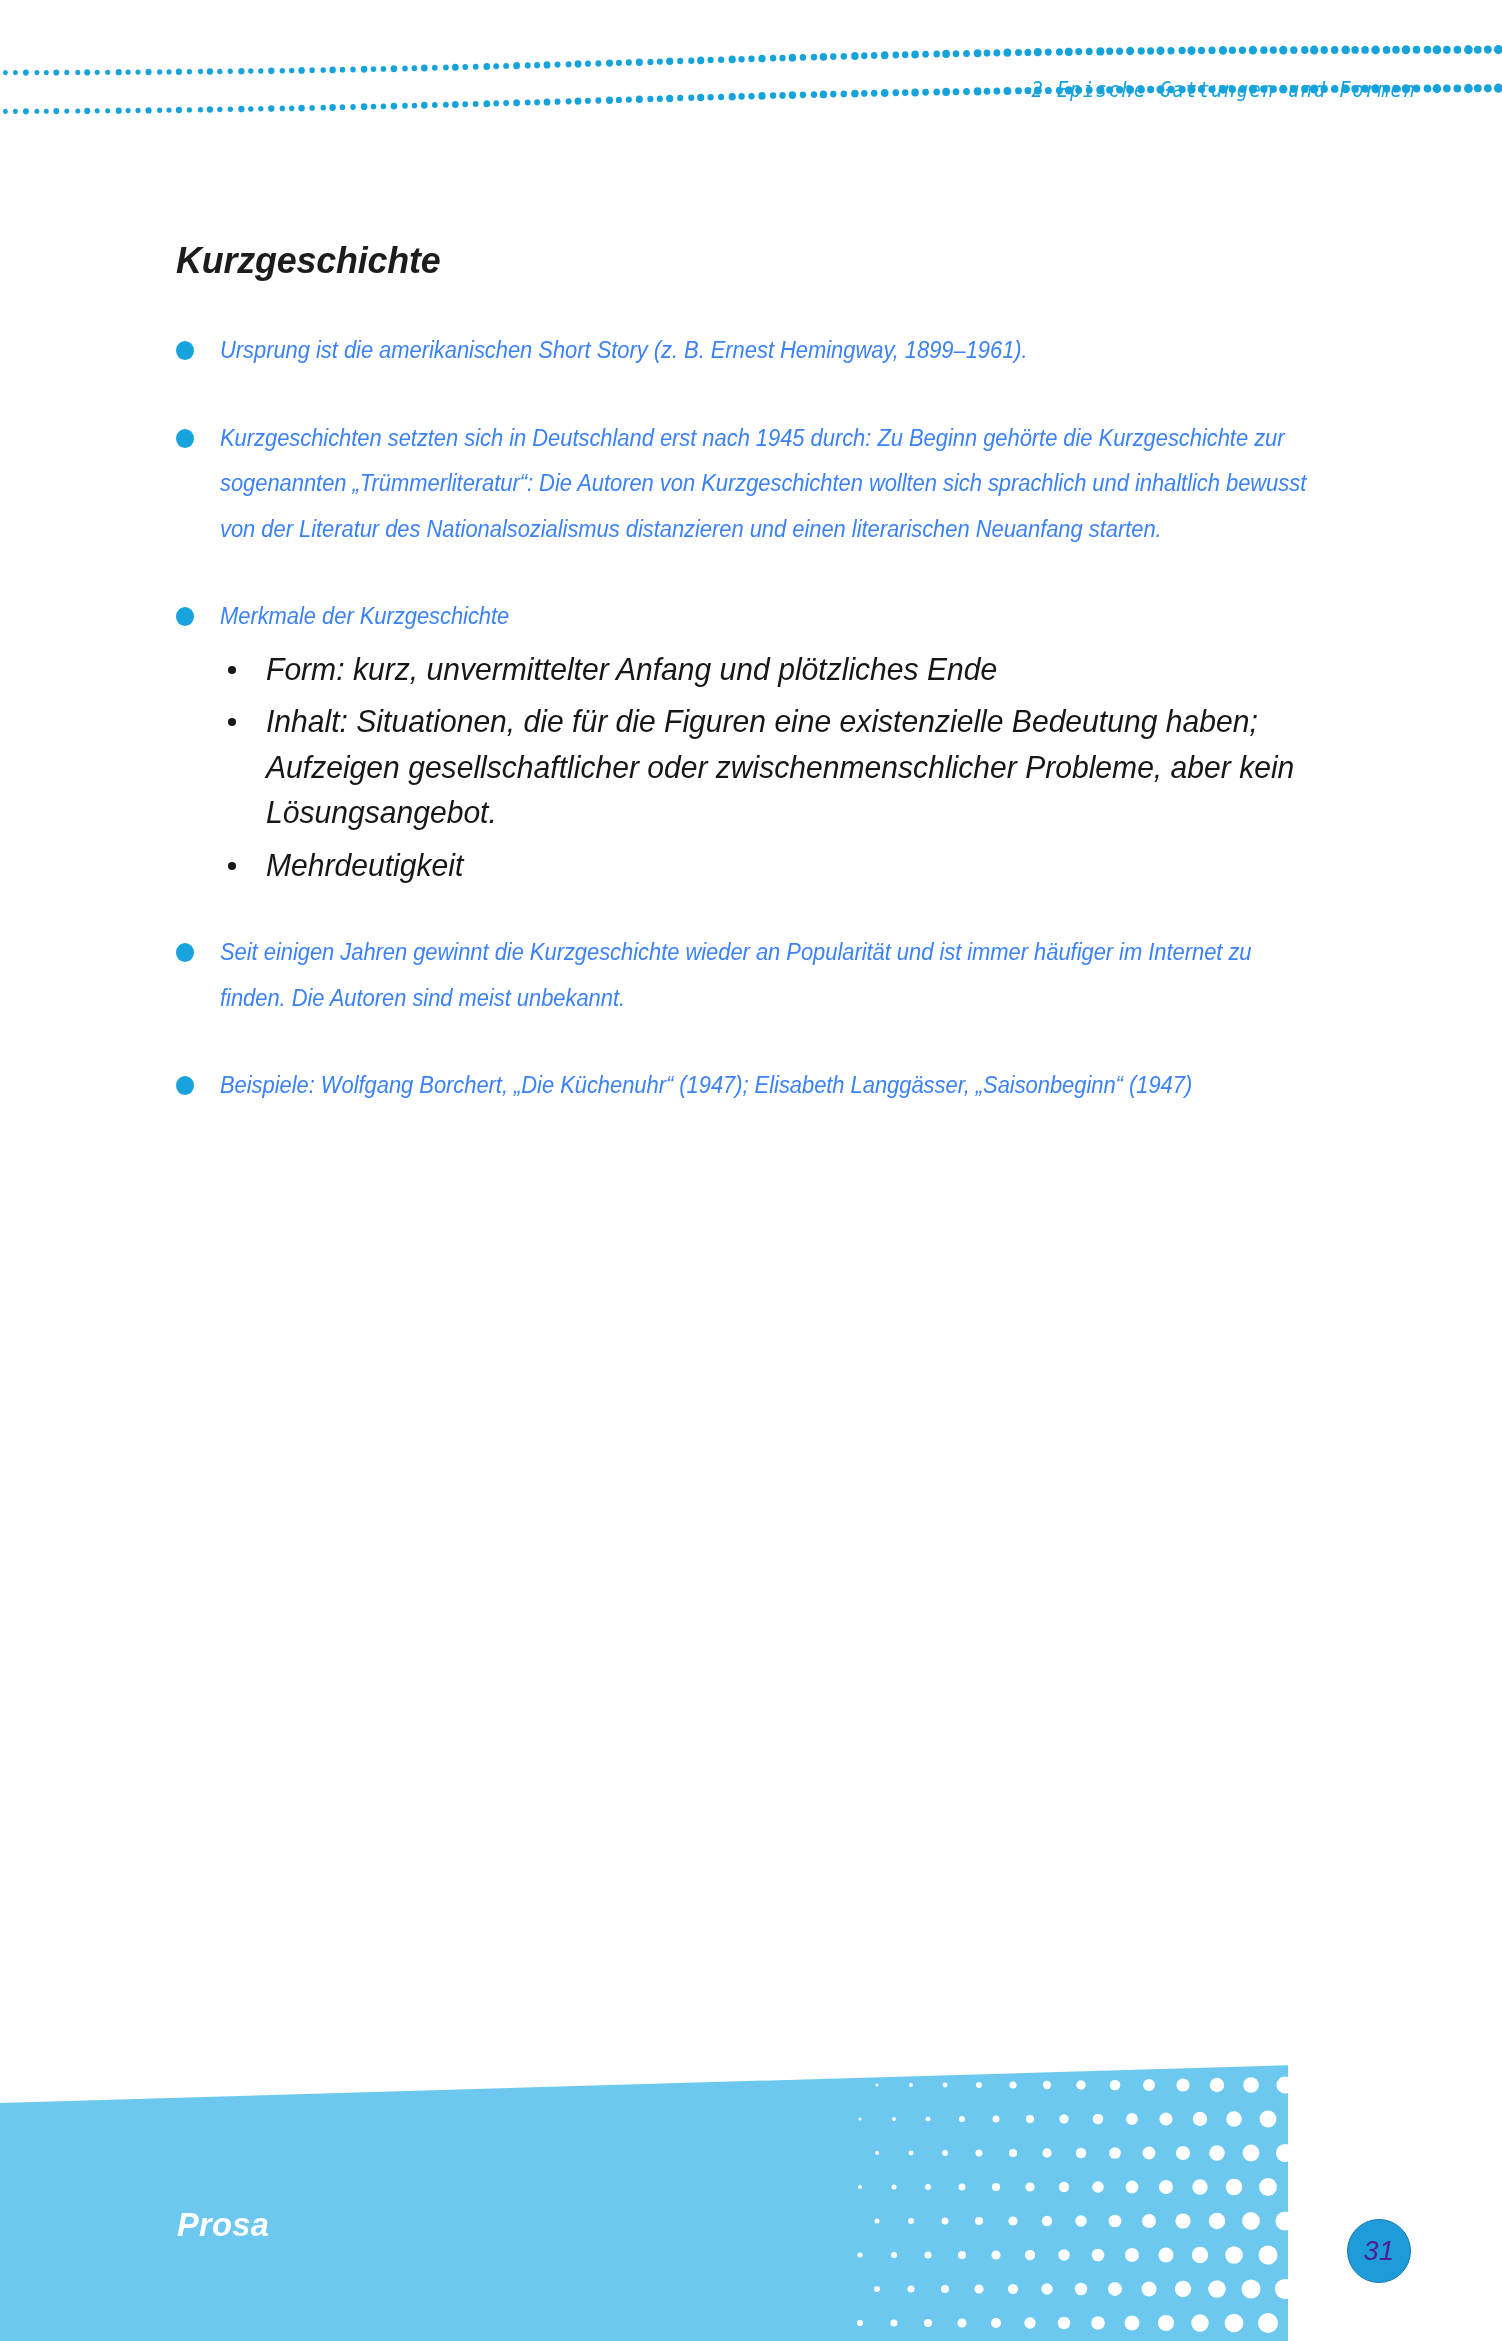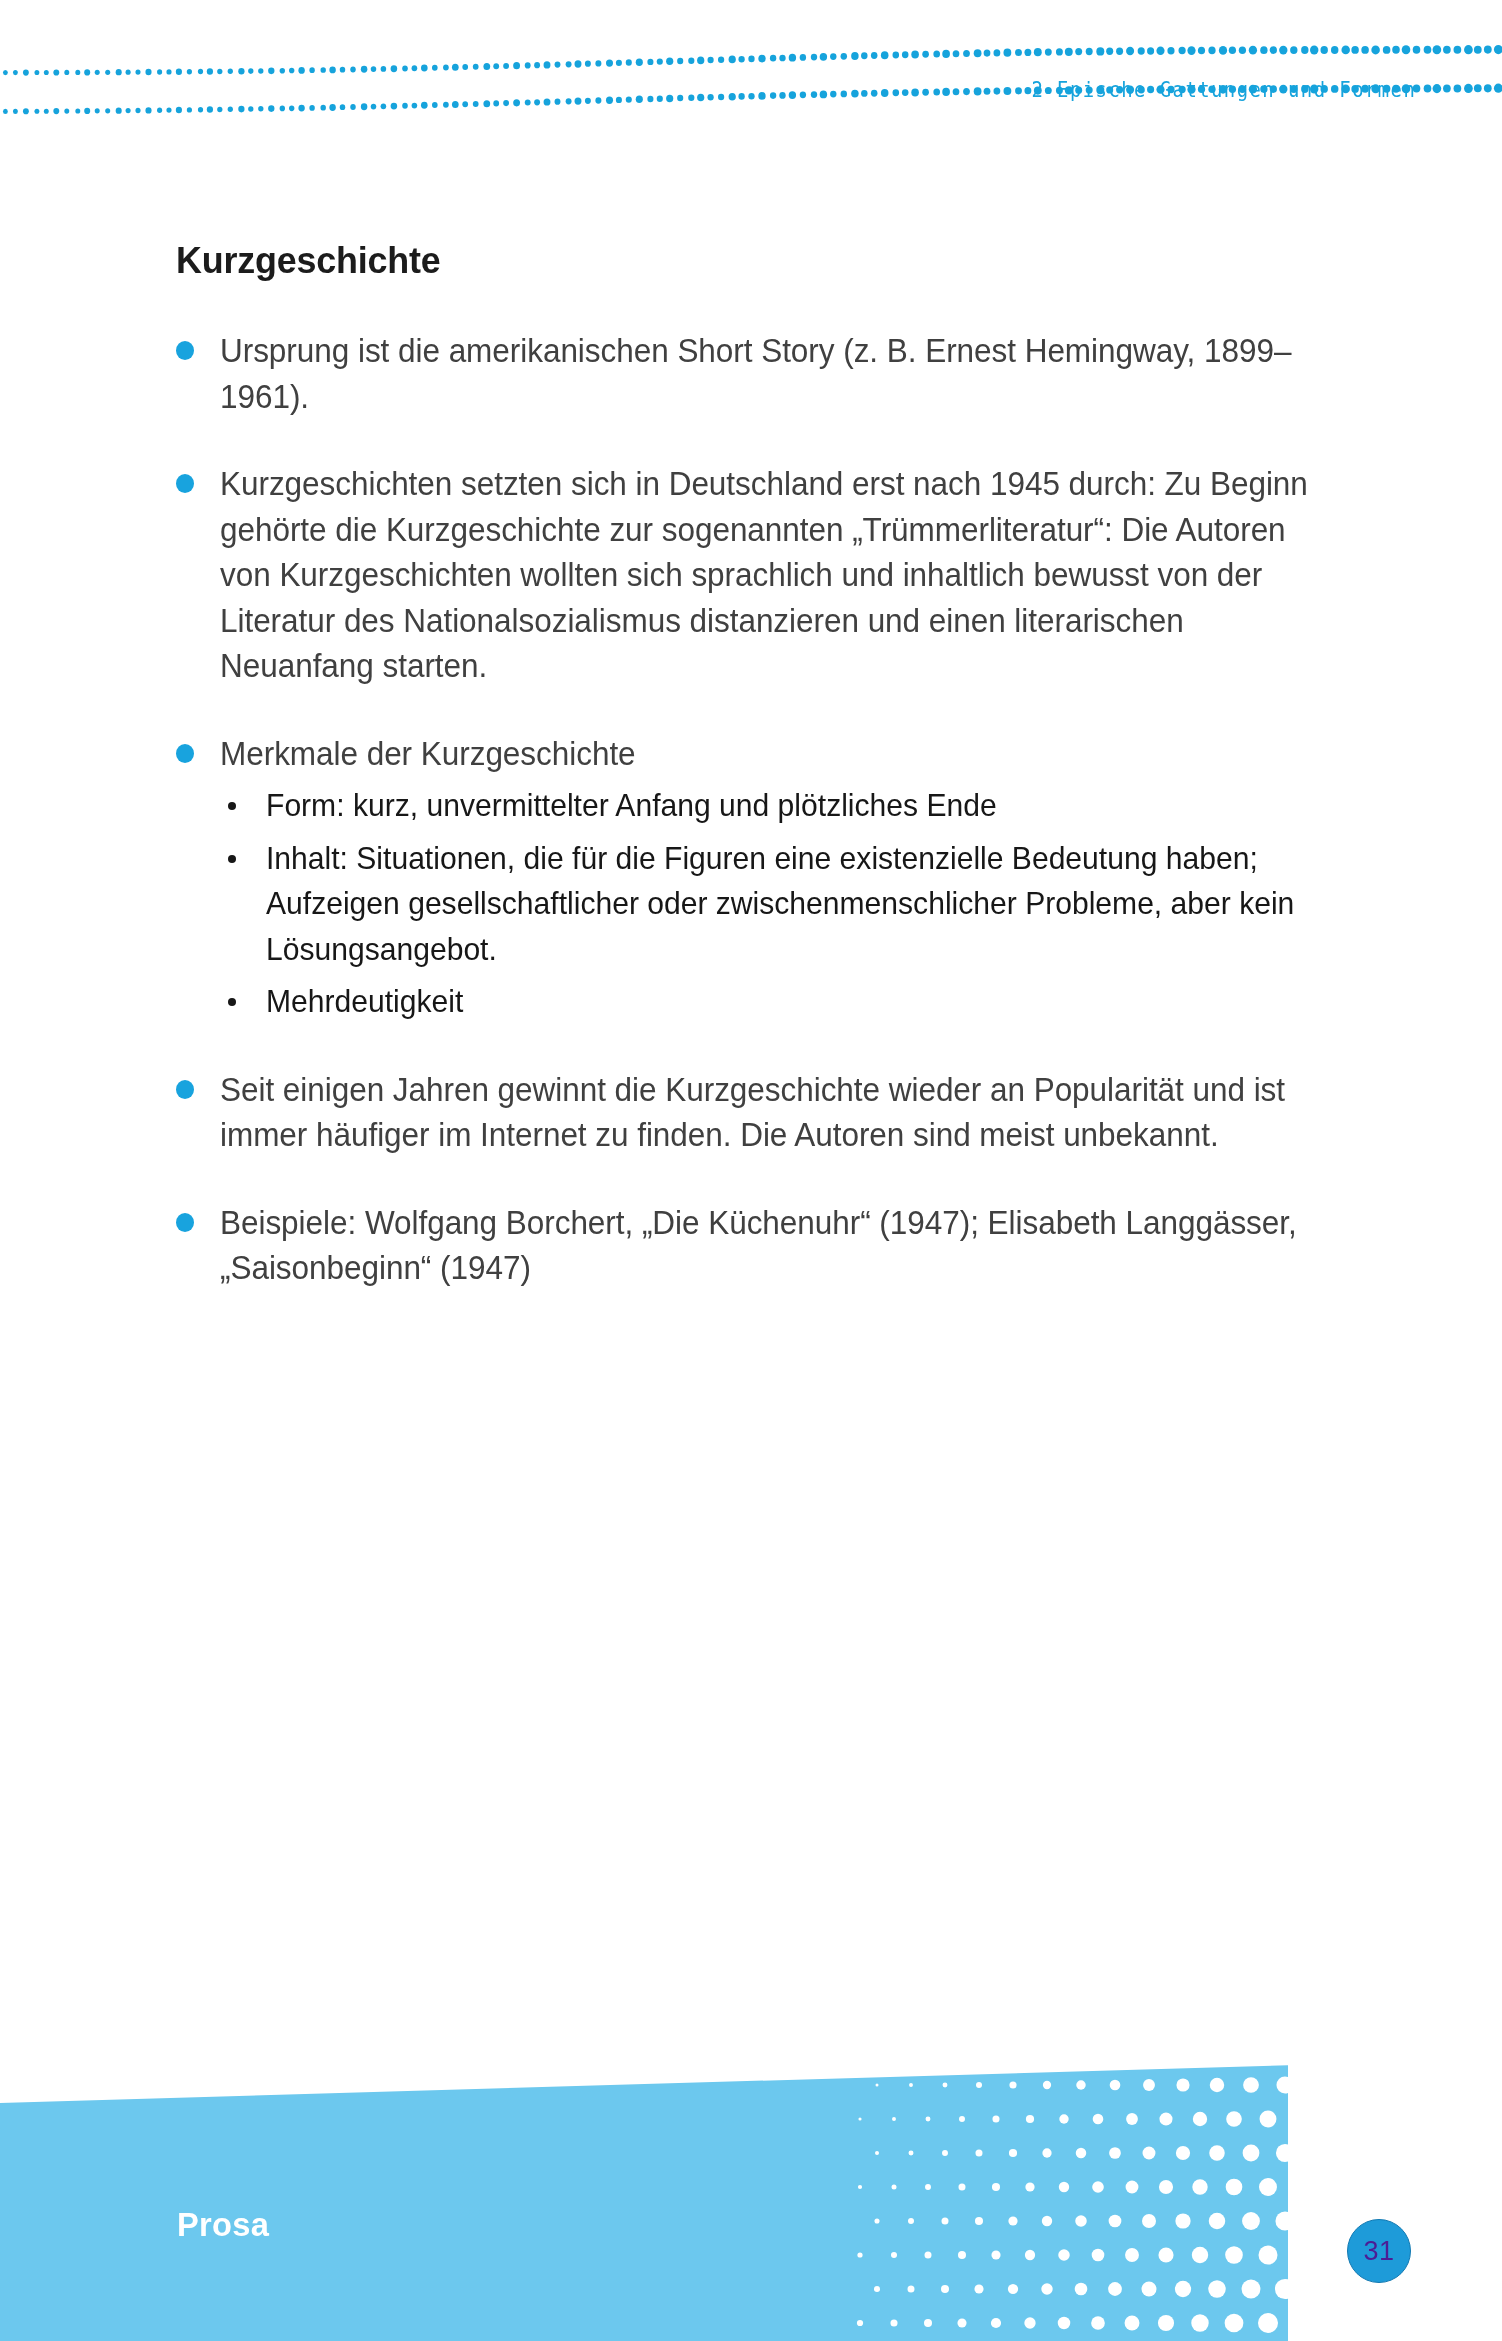--- a/index.html
+++ b/index.html
@@ -3,21 +3,21 @@
 <meta charset="utf-8">
 <style>
   html,body{margin:0;padding:0;}
   body{
     width:1502px;height:2341px;
     background:#ffffff;
     font-family:"Liberation Sans", sans-serif;
     overflow:hidden;
     position:relative;
   }
-  .page{position:absolute;inset:0;overflow:hidden;}
+  .page{position:absolute;inset:0;overflow:hidden;font-style:italic;}
 
   
   .header{position:absolute;left:0;top:0;width:1502px;height:160px;}
   .hdr-svg{position:absolute;left:0;top:0;}
   .hdr-title{
     position:absolute;
     right:86px;top:78px;
     color:#16A3DC;
     font-family:"DejaVu Sans Mono","Liberation Mono",monospace;
     font-size:20.5px;
@@ -41,23 +41,23 @@
     margin:0 0 46px 0;
     transform:scaleX(0.97);
     transform-origin:left center;
   }
 
   .blk{position:relative;margin-bottom:42px;}
 
   .b1{
     position:relative;
     padding-left:44px;
-    font-size:33px;
+    font-size:23px;
     line-height:45.5px;
-    color:#404040;
+    color:#3b82f6;
     letter-spacing:-0.05px;
   }
   .b1 .dot{
     position:absolute;
     left:0px;top:13px;
     width:18px;height:19px;
     border-radius:50%;
     background:#18A3DE;
   }
   .b1 .txt{display:block;transform:scaleX(0.955);transform-origin:left top;}

